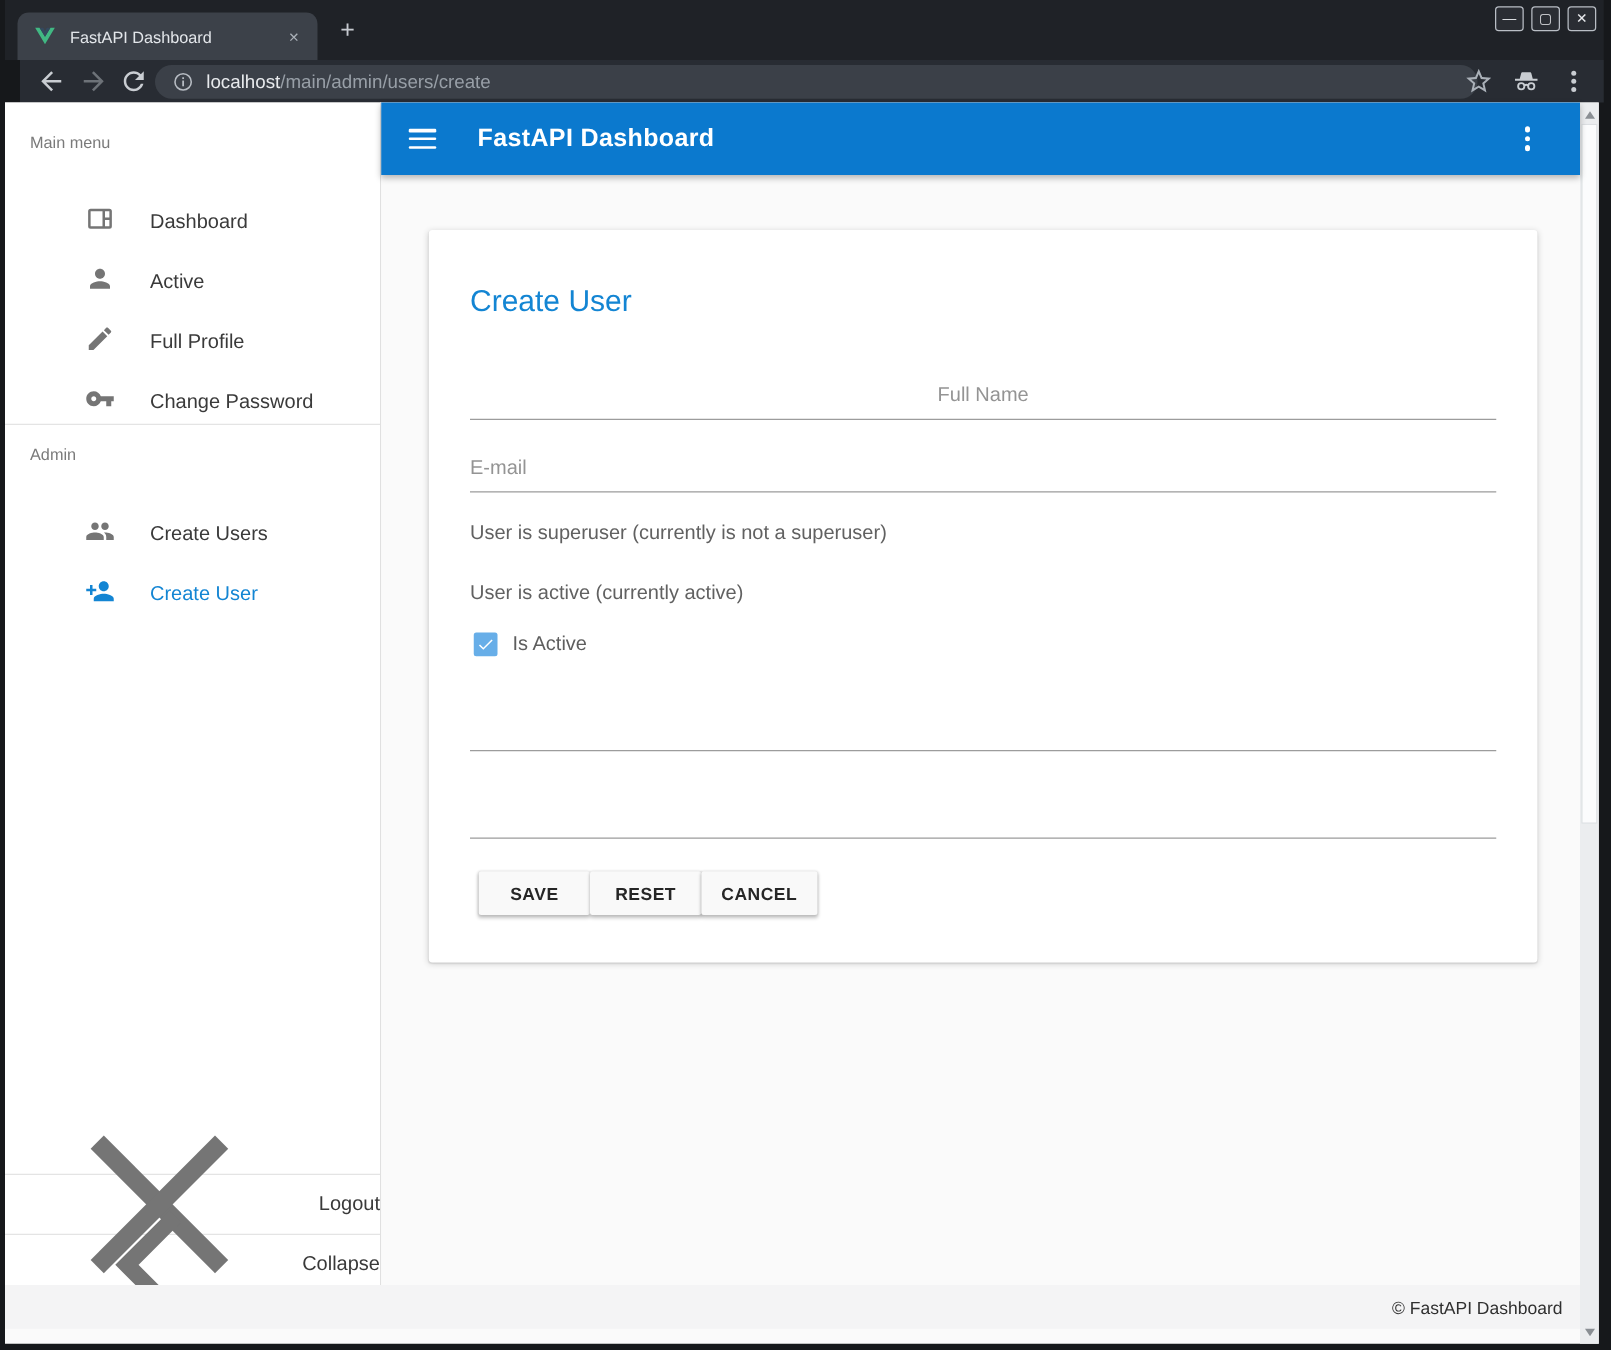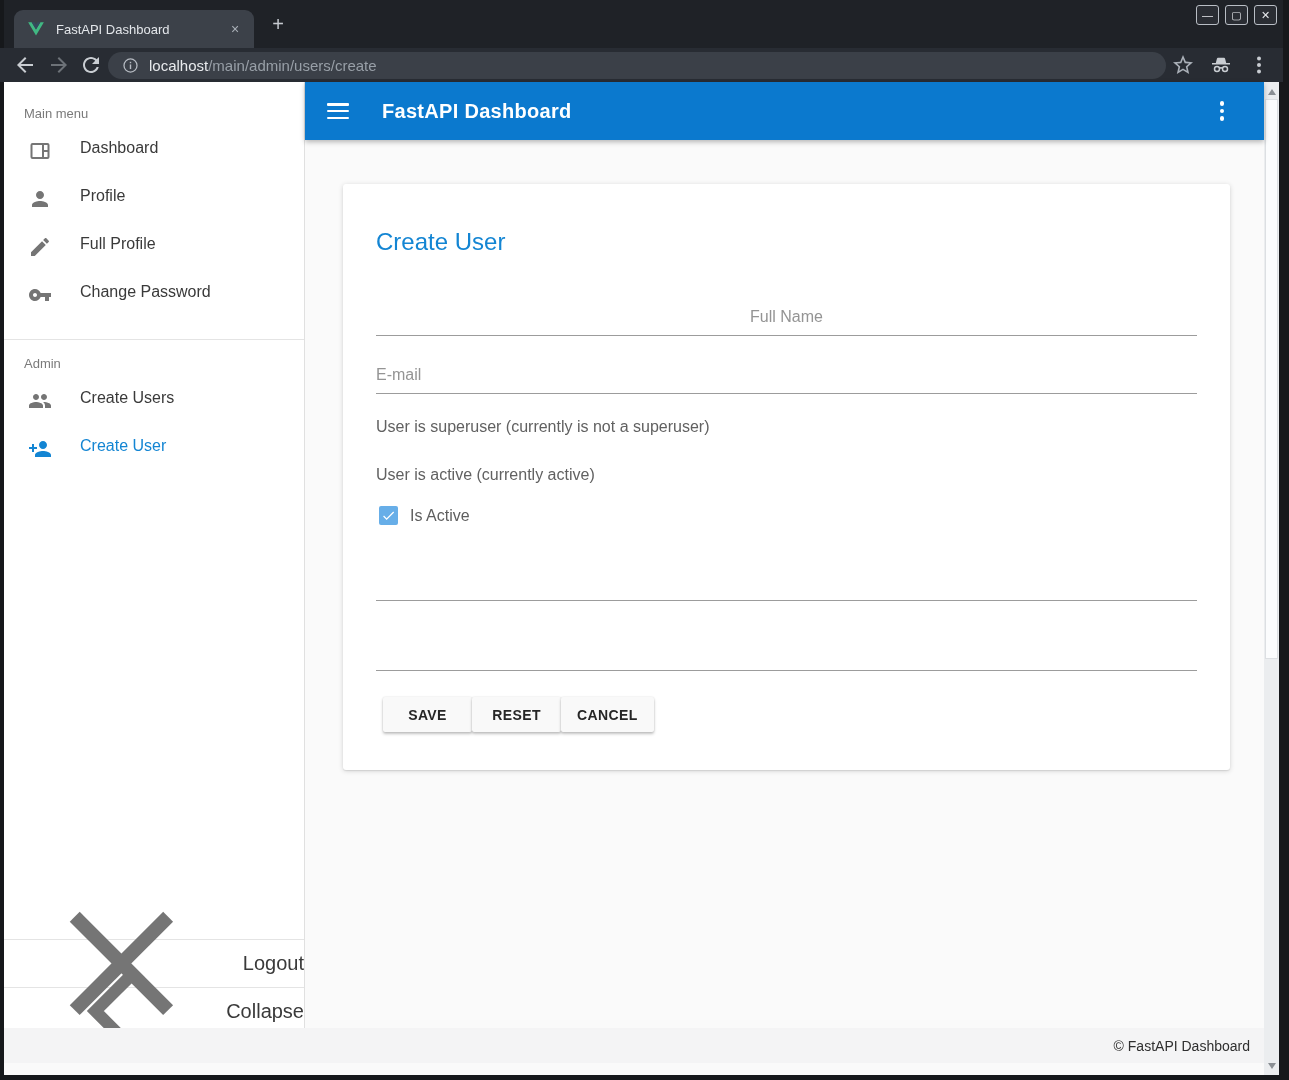--- a/index.html
+++ b/index.html
@@ -14,47 +14,47 @@
   .tab-favicon { width:18px; height:18px; flex:0 0 auto; }
   .tab-title { color:#e3e6ea; font-size:13px; margin-left:11px; flex:1; white-space:nowrap; overflow:hidden; }
   .tab-close { color:#aab0b8; font-size:14px; width:18px; text-align:center; cursor:pointer; }
   .newtab { position:absolute; left:262px; top:13px; width:24px; height:24px; color:#c6cad0;
             font-size:20px; line-height:23px; text-align:center; cursor:pointer; }
   .win-controls { position:absolute; right:6px; top:5px; display:flex; gap:6px; }
   .win-btn { width:23px; height:20px; border:1px solid #b9bec5; border-radius:3px; color:#e8eaed;
              display:flex; align-items:center; justify-content:center; font-size:11px;
              background:#2a2d33; cursor:pointer; line-height:1; }
 
-  .toolbar { position:absolute; top:48px; left:0; right:6px; height:34px; background:#282c33; }
+  .toolbar { position:absolute; top:48px; left:16px; right:6px; height:34px; background:#282c33; }
   .nav-ic { position:absolute; top:5px; width:24px; height:24px; cursor:pointer; }
   .url-pill { position:absolute; left:108px; top:4px; width:1058px; height:27px; background:#3b4048;
               border-radius:14px; display:flex; align-items:center; padding:0 14px; cursor:text; }
   .url-pill svg { flex:0 0 auto; }
   .url-host { color:#e8eaed; font-size:15px; margin-left:10px; }
   .url-path { color:#989fa7; font-size:15px; }
   .toolbar-right { position:absolute; right:12px; top:5px; display:flex; gap:14px; }
   .toolbar-right .ic { width:24px; height:24px; cursor:pointer; }
 
   
   .content { position:absolute; top:82px; left:4px; right:10px; bottom:5px; background:#fafafa; }
 
   
   .sidebar { position:absolute; left:0; top:0; width:301px; height:958px; background:#ffffff;
              border-right:1px solid #e0e0e0; display:flex; flex-direction:column; padding-bottom:5px; }
   .section-label { padding:24px 0 18px 20px; font-size:13px; color:#7a7a7a; }
   .section-label.admin { padding-top:16px; }
-  .side-item { height:48px; display:flex; align-items:flex-start; padding-left:24px; cursor:pointer; }
+  .side-item { height:48px; display:flex; align-items:flex-end; padding-left:24px; cursor:pointer;margin-left:40px; }
   .side-item .s-ic { width:24px; height:24px; flex:0 0 auto; }
   .side-item .s-label { margin-left:28px; font-size:16px; color:#3a3a3a; }
   .side-item.active .s-label { color:#1385d3; }
   .side-divider { border-top:1px solid #e4e4e4; margin-top:8px; }
   .side-bottom { margin-top:auto; }
   .bottom-row { height:48px; border-top:1px solid #e4e4e4; display:flex; align-items:center;
                 padding-left:24px; cursor:pointer; }
-  .bottom-row .s-label { margin-left:28px; font-size:20px; color:#3a3a3a; }
+  .bottom-row .s-label { margin-left:28px; font-size:16px; color:#3a3a3a; }
 
   
   .main { position:absolute; left:301px; top:0; right:15px; bottom:35px; background:#fafafa; }
   .appbar { height:58px; background:#0b79ce; box-shadow:0 2px 5px rgba(0,0,0,.28); display:flex;
             align-items:center; position:relative; z-index:2; }
   .hamburger { margin-left:22px; width:22px; height:16px; display:flex; flex-direction:column;
                justify-content:space-between; cursor:pointer; }
   .hamburger span { display:block; height:2.5px; background:#fff; border-radius:1px; }
   .appbar-title { margin-left:33px; color:#ffffff; font-size:20px; font-weight:bold; letter-spacing:.3px; }
   .appbar-kebab { position:absolute; right:30px; top:17px; width:24px; height:24px; display:flex;
@@ -170,21 +170,21 @@
             <line x1="15" y1="5" x2="15" y2="19"></line>
             <line x1="15" y1="12" x2="20.5" y2="12"></line>
         </svg>
         <span class="s-label">Dashboard</span>
       </div>
 
       <div class="side-item">
         <svg class="s-ic" viewBox="0 0 24 24">
           <path d="M12 12c2.21 0 4-1.79 4-4s-1.79-4-4-4-4 1.79-4 4 1.79 4 4 4zm0 2c-2.67 0-8 1.34-8 4v2h16v-2c0-2.66-5.33-4-8-4z" fill="#757575"></path>
         </svg>
-        <span class="s-label">Profile</span>
+        <span class="s-label">Active</span>
       </div>
 
       <div class="side-item">
         <svg class="s-ic" viewBox="0 0 24 24">
           <path d="M3 17.25V21h3.75L17.81 9.94l-3.75-3.75L3 17.25zM20.71 7.04c.39-.39.39-1.02 0-1.41l-2.34-2.34c-.39-.39-1.02-.39-1.41 0l-1.83 1.83 3.75 3.75 1.83-1.83z" fill="#757575"></path>
         </svg>
         <span class="s-label">Full Profile</span>
       </div>
 
       <div class="side-item">

